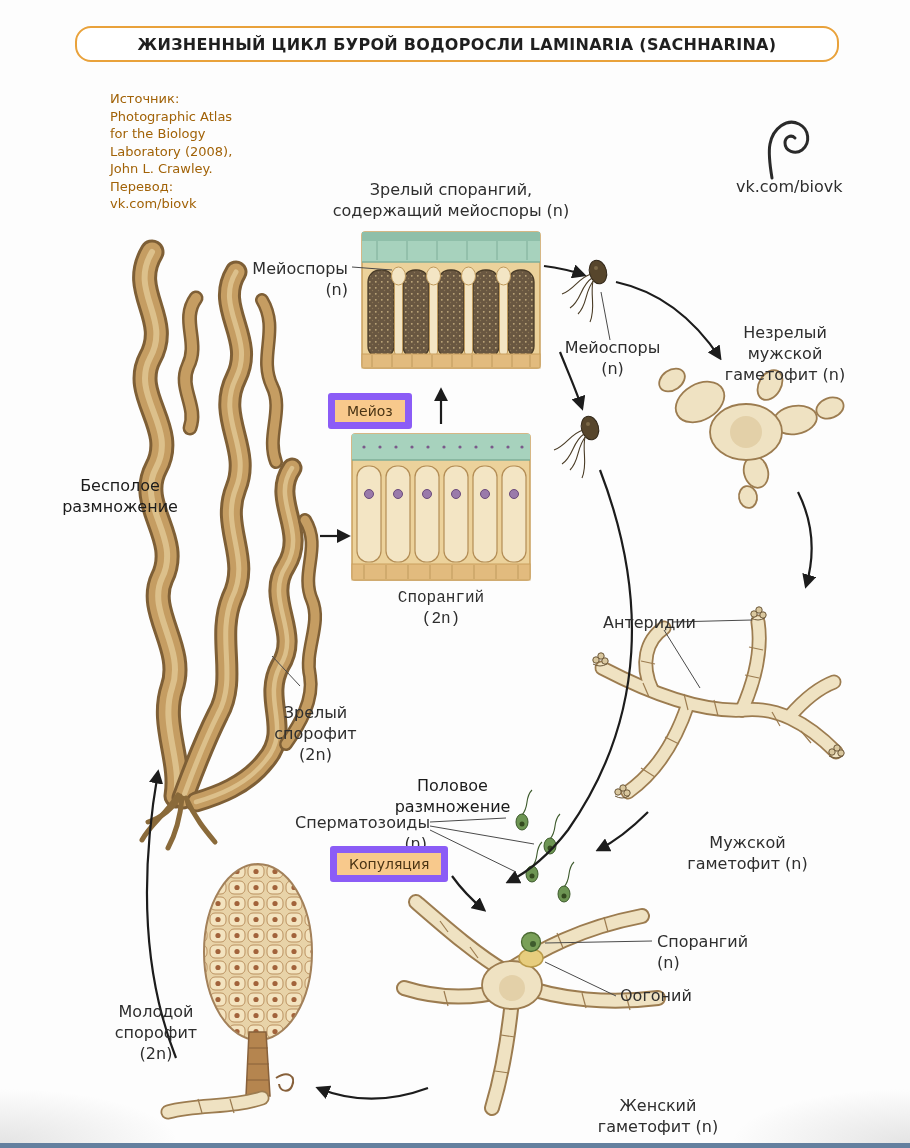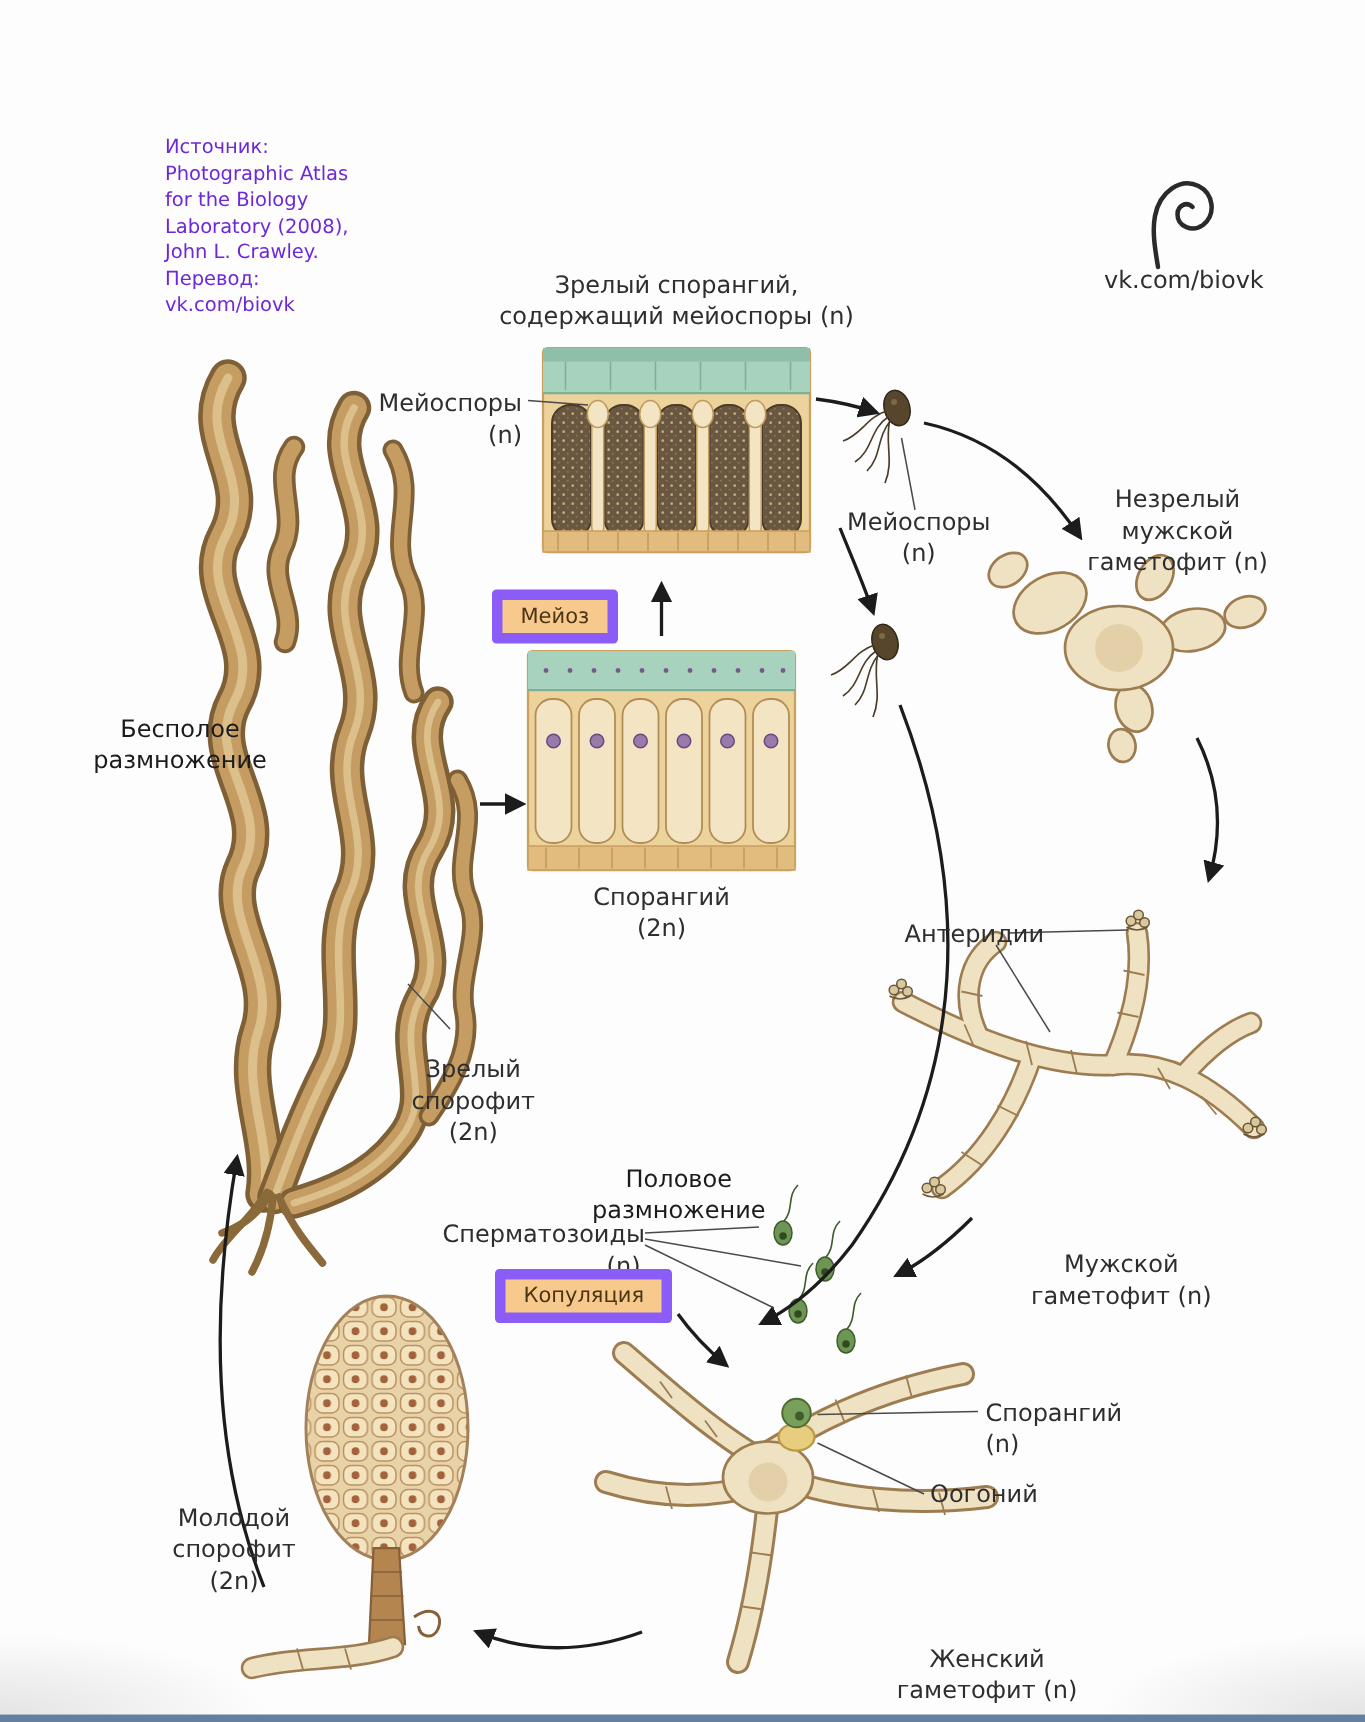--- a/index.html
+++ b/index.html
@@ -9,21 +9,21 @@
   .lbl{position:absolute;z-index:2;font-size:16px;color:#2e2e2e;line-height:1.3;white-space:pre-line;}
   .center{text-align:center;}
   .right{text-align:right;}
   .heading{font-size:16px;color:#1b1b1b;margin-top:20px;}
   .title-box{position:absolute;left:75px;top:26px;width:760px;height:32px;z-index:2;
              border:2px solid #e9a23b;border-radius:16px;background:#fff;
              display:flex;align-items:center;justify-content:center;}
   .title-box span{font-weight:bold;font-size:16px;letter-spacing:.3px;color:#1f1f1f;}
   .badge{position:absolute;z-index:2;background:#f8c98c;border:7px solid #8b5cf6;color:#4a3414;
          padding:3px 12px;font-size:14px;border-radius:3px;}
-  .source{font-size:13px;color:#6d28d9;line-height:1.35;}
+  .source{font-size:13px;color:#a16207;line-height:1.35;}
   .footer-bar{position:absolute;left:0;bottom:0;width:910px;height:5px;background:#64809f;z-index:3;}
   .corner-shade{position:absolute;bottom:5px;height:55px;width:180px;z-index:1;opacity:.5;}
   .corner-shade.left{left:0;background:radial-gradient(ellipse at 0% 100%,rgba(110,110,110,.35),transparent 70%);}
   .corner-shade.right{right:0;background:radial-gradient(ellipse at 100% 100%,rgba(110,110,110,.35),transparent 70%);}
 </style>
 </head>
 <body>
 
 <div id="page">
 
@@ -312,20 +312,23 @@
       <line x1="430" y1="822" x2="506" y2="818"></line>
       <line x1="430" y1="826" x2="534" y2="844"></line>
       <line x1="430" y1="830" x2="516" y2="872"></line>
       <line x1="652" y1="941" x2="545" y2="943"></line>
       <line x1="616" y1="996" x2="545" y2="962"></line>
       <line x1="300" y1="686" x2="272" y2="656"></line>
       <line x1="610" y1="340" x2="601" y2="292"></line>
     </g>
   </svg>
 
+  <div class="title-box">
+    <span>ЖИЗНЕННЫЙ ЦИКЛ БУРОЙ ВОДОРОСЛИ LAMINARIA (SACHHARINA)</span>
+  </div>
 
   <div class="lbl source" style="left:110px;top:90px;width:160px;">Источник:
 Photographic Atlas
 for the Biology
 Laboratory (2008),
 John L. Crawley.
 Перевод:
 vk.com/biovk</div>
 
   <div class="lbl" style="left:736px;top:177px;width:120px;">vk.com/biovk</div>
@@ -333,21 +336,21 @@
   <div class="lbl center" style="left:326px;top:180px;width:250px;">Зрелый спорангий,
 содержащий мейоспоры (n)</div>
 
   <div class="lbl right" style="left:248px;top:259px;width:100px;">Мейоспоры (n)</div>
 
   <div class="badge" style="left:328px;top:393px;">Мейоз</div>
 
   <div class="lbl heading center" style="left:55px;top:456px;width:130px;">Бесполое
 размножение</div>
 
-  <div class="lbl center" style="left:378px;top:588px;width:126px;">Спорангий (2n)</div>
+  <div class="lbl center" style="left:378px;top:588px;width:126px;font-family:Liberation Mono, monospace;">Спорангий (2n)</div>
 
   <div class="lbl center" style="left:253px;top:703px;width:125px;">Зрелый спорофит
 (2n)</div>
 
   <div class="lbl center" style="left:555px;top:338px;width:115px;">Мейоспоры (n)</div>
 
   <div class="lbl center" style="left:705px;top:323px;width:160px;">Незрелый мужской
 гаметофит (n)</div>
 
   <div class="lbl" style="left:603px;top:613px;width:80px;">Антеридии</div>

